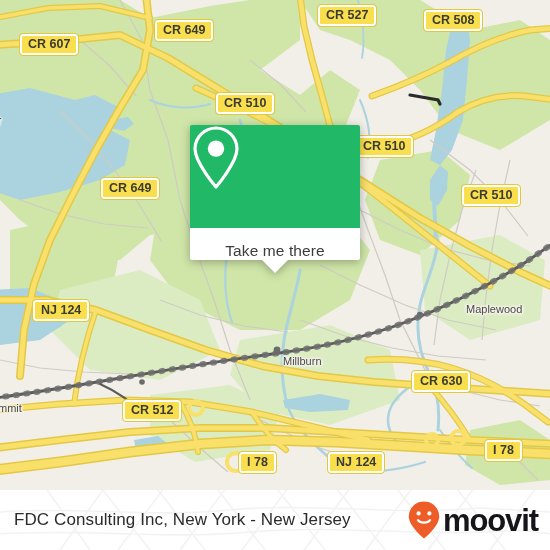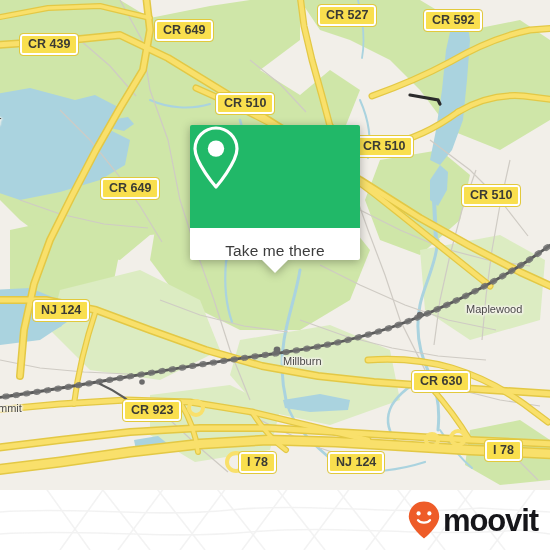--- a/index.html
+++ b/index.html
@@ -245,30 +245,30 @@
           <circle cx="277" cy="350" r="3.4"></circle>
           <circle cx="420" cy="315" r="3.2"></circle>
           <circle cx="142" cy="382" r="2.8"></circle>
         </g>
 
       </g>
     </svg>
 
     <div>
       <div class="shield" style="left:318px;top:5px">CR 527</div>
-      <div class="shield" style="left:424px;top:10px">CR 592</div>
+      <div class="shield" style="left:424px;top:10px">CR 508</div>
       <div class="shield" style="left:155px;top:20px">CR 649</div>
-      <div class="shield" style="left:20px;top:34px">CR 439</div>
+      <div class="shield" style="left:20px;top:34px">CR 607</div>
       <div class="shield" style="left:216px;top:93px">CR 510</div>
       <div class="shield" style="left:355px;top:136px">CR 510</div>
       <div class="shield" style="left:462px;top:185px">CR 510</div>
       <div class="shield" style="left:101px;top:178px">CR 649</div>
       <div class="shield" style="left:33px;top:300px">NJ 124</div>
       <div class="shield" style="left:412px;top:371px">CR 630</div>
-      <div class="shield" style="left:123px;top:400px">CR 923</div>
+      <div class="shield" style="left:123px;top:400px">CR 512</div>
       <div class="shield" style="left:239px;top:452px">I 78</div>
       <div class="shield" style="left:328px;top:452px">NJ 124</div>
       <div class="shield" style="left:485px;top:440px">I 78</div>
     </div>
 
     <div>
       <div class="place" style="left:466px;top:303px">Maplewood</div>
       <div class="place" style="left:283px;top:355px">Millburn</div>
       <div class="place" style="left:-2px;top:402px">mmit</div>
       <div class="place" style="left:-3px;top:113px;font-size:13px">r</div>
@@ -308,20 +308,21 @@
           <path d="M294,-10 L242,60"></path>
         <path d="M356,-10 L304,60"></path>
           <path d="M418,-10 L366,60"></path>
         <path d="M480,-10 L428,60"></path>
           <path d="M542,-10 L490,60"></path>
         <path d="M0,22 C70,16 150,28 230,20 C310,12 400,26 480,18 L550,22"></path>
         <path d="M0,44 C80,38 160,50 250,42 C340,34 430,48 520,40 L550,44"></path>
       </g>
     </svg>
 
+    <div class="ftitle">FDC Consulting Inc, New York - New Jersey</div>
 
     <div id="logo">
       <svg width="34" height="40" viewBox="0 0 34 40">
         <path d="M17 1.5 C8.6 1.5 1.8 8.2 1.8 16.5 C1.8 26.5 17 38.5 17 38.5 C17 38.5 32.2 26.5 32.2 16.5 C32.2 8.2 25.4 1.5 17 1.5 Z" fill="#ee5c28"></path>
         <circle cx="11.6" cy="13.4" r="2.1" fill="#ffffff"></circle>
         <circle cx="22.4" cy="13.4" r="2.1" fill="#ffffff"></circle>
         <path d="M11 20.2 C13.2 23.4 20.8 23.4 23 20.2" fill="none" stroke="#ffffff" stroke-width="2.3" stroke-linecap="round"></path>
       </svg>
       <span class="wordmark">moovit</span>
     </div>

